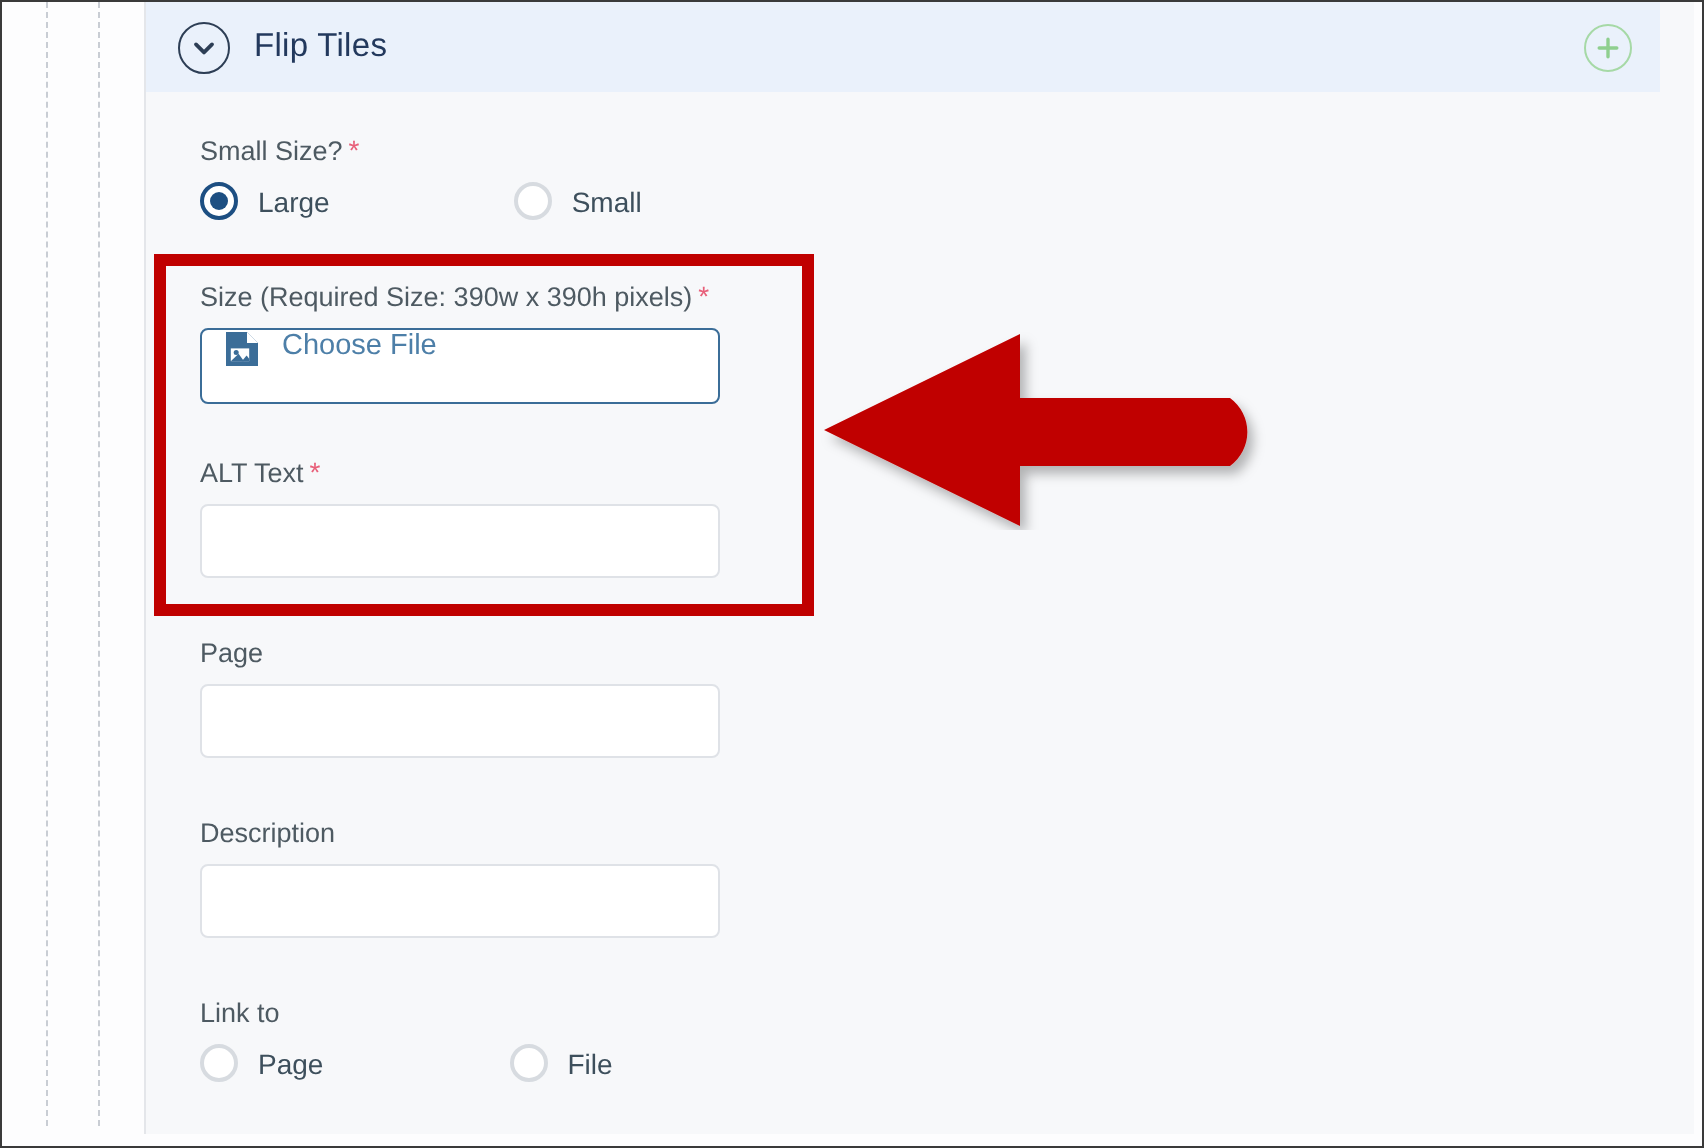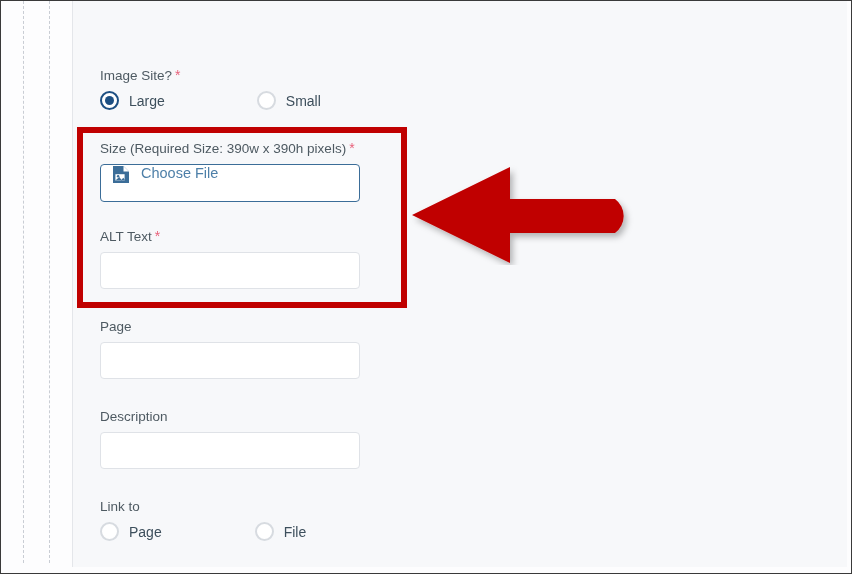--- a/index.html
+++ b/index.html
@@ -193,25 +193,38 @@
 <body>
 
 <div id="screen">
 
   <div class="guide g1"></div>
   <div class="guide g2"></div>
   <div class="guide g3"></div>
 
   <div id="panel">
 
+    <div id="section-header">
+      <div class="chevron-circle">
+        <svg width="14" height="14" viewBox="0 0 14 14" aria-hidden="true">
+          <path d="M3 5.2 L7 9.2 L11 5.2" fill="none" stroke="#2d3e55" stroke-width="1.9" stroke-linecap="round" stroke-linejoin="round"></path>
+        </svg>
+      </div>
+      <div id="section-title">Flip Tiles</div>
+      <div id="add-tile-button">
+        <svg width="14" height="14" viewBox="0 0 14 14" aria-hidden="true">
+          <path d="M7 2.6 V11.4 M2.6 7 H11.4" fill="none" stroke="#8fcf8f" stroke-width="1.7" stroke-linecap="round"></path>
+        </svg>
+      </div>
+    </div>
 
     <div id="form-body">
 
       <div class="field-label">
-        <span>Image Site?</span><span class="req-star">*</span>
+        <span>Small Size?</span><span class="req-star">*</span>
       </div>
       <div class="radio-row">
         <div class="radio-item" style="margin-right:51px;">
           <span class="radio-outer checked">
             <span class="radio-dot"></span>
           </span>
           <span class="radio-label">Large</span>
         </div>
         <div class="radio-item">
           <span class="radio-outer"></span>

